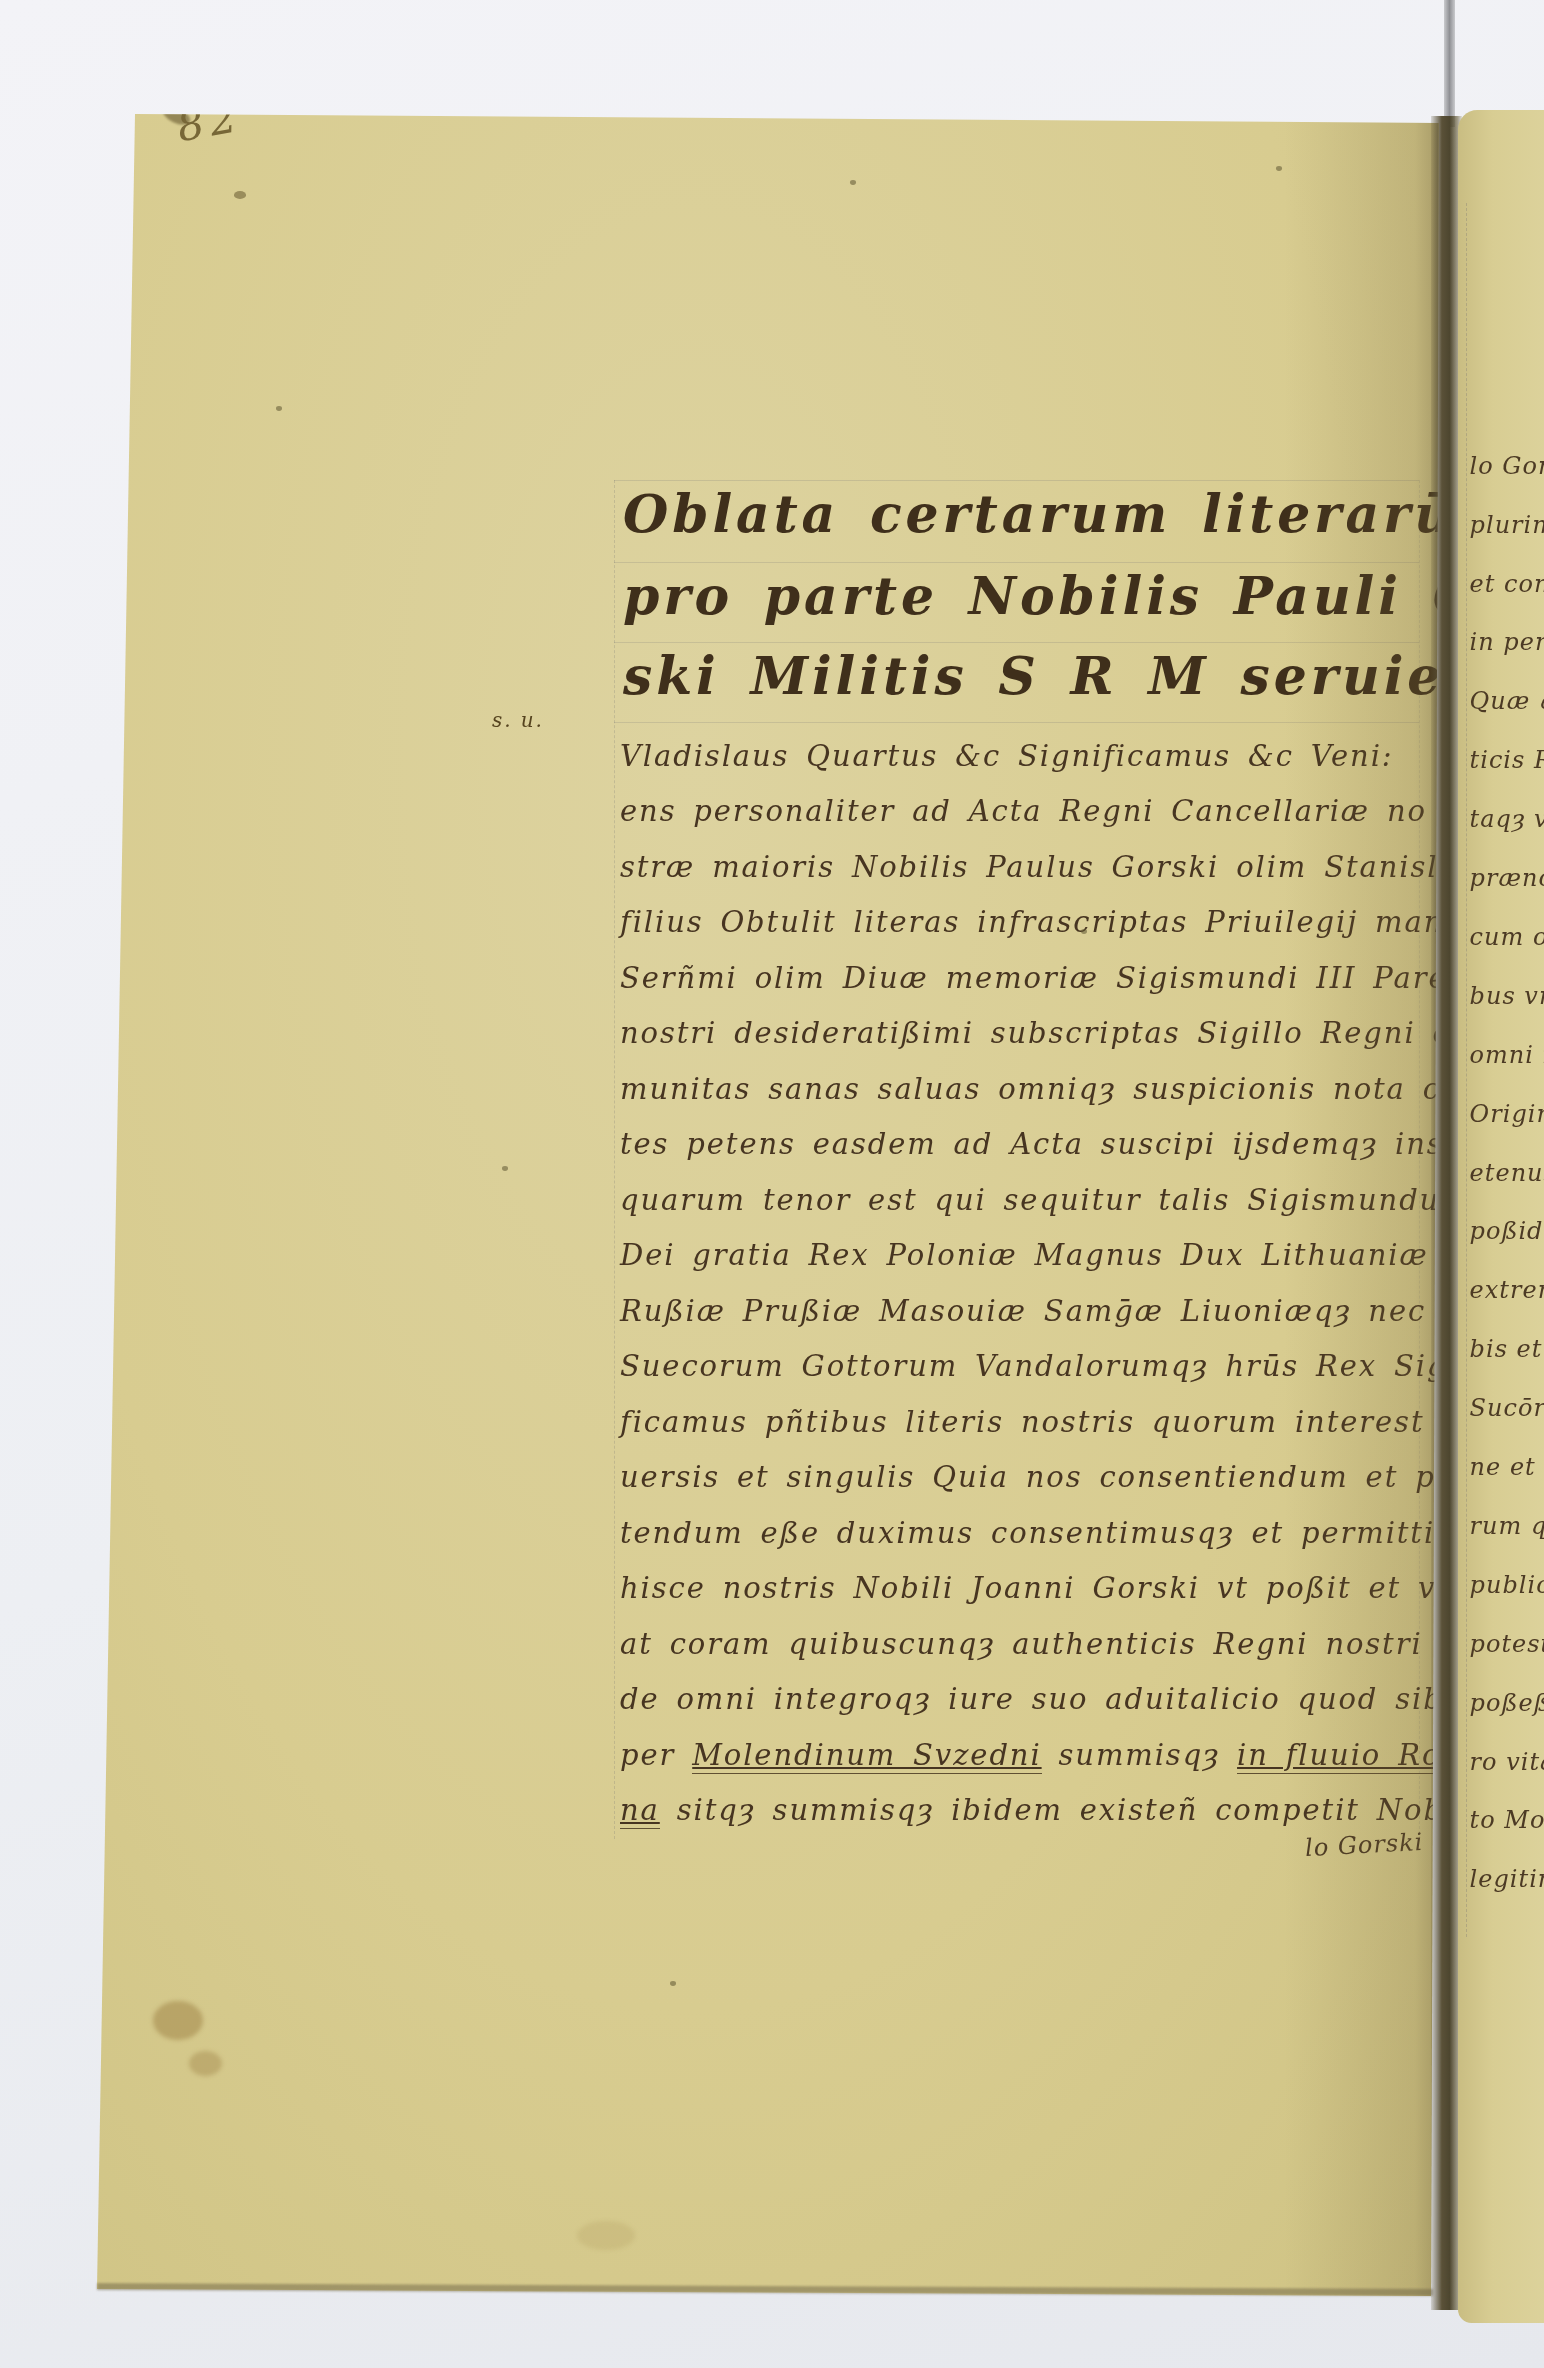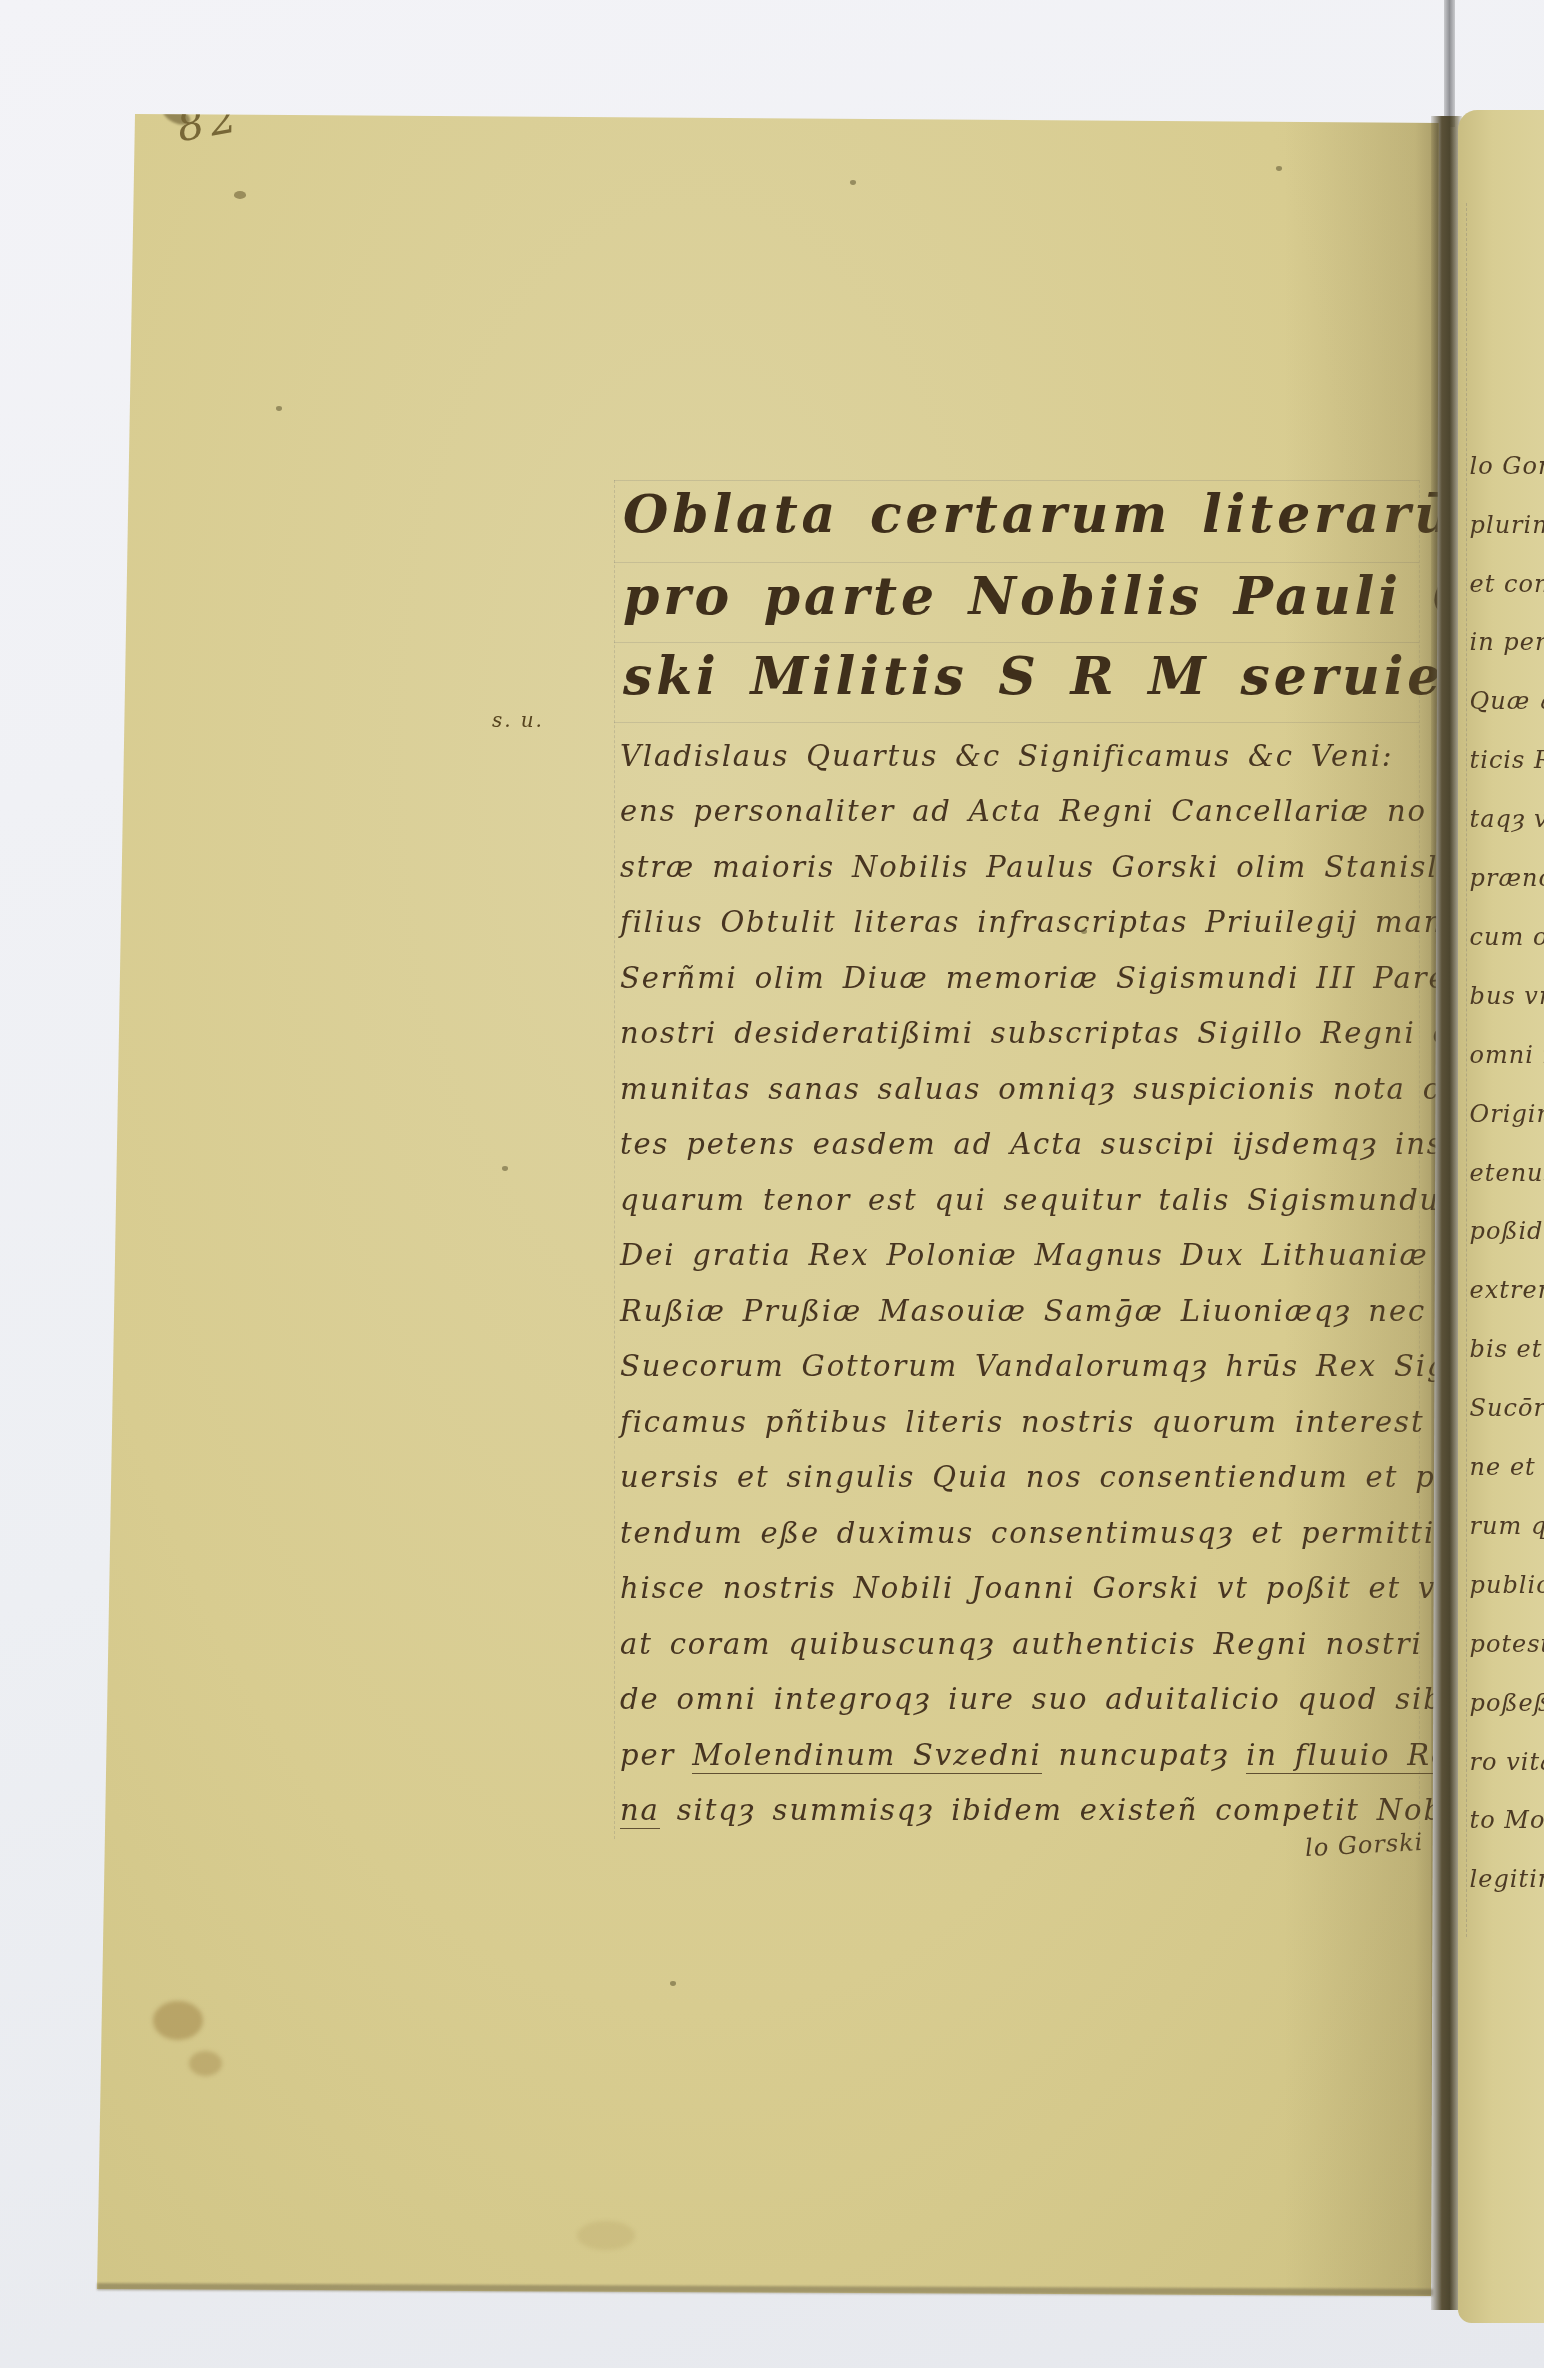--- a/index.html
+++ b/index.html
@@ -64,21 +64,21 @@
   .heading-line{
     position:absolute;left:623px;white-space:nowrap;
     font-style:italic;font-weight:bold;font-size:52px;letter-spacing:3.9px;word-spacing:8.7px;
     color:#3f2f1b;
   }
   .body-line{
     position:absolute;left:620px;white-space:nowrap;
     font-style:italic;font-size:29px;letter-spacing:1.9px;word-spacing:5.8px;
     color:#473521;
   }
-  .u{border-bottom:1.9px solid rgba(74,58,34,.85);padding-bottom:1px;}
+  .u{border-bottom:1.9px solid rgba(74,58,34,.85);padding-bottom:1px;text-decoration:underline;}
   .marginal-note{
     position:absolute;left:492px;top:708px;
     font-style:italic;font-size:20px;color:#55431f;letter-spacing:1.9px;
   }
   .catchword{
     position:absolute;left:1305px;top:1831px;white-space:nowrap;
     font-style:italic;font-size:24px;color:#4c3a24;transform:rotate(-3deg);letter-spacing:1px;
   }
   
   .rule-h{position:absolute;left:614px;width:805px;height:0;border-top:1px solid rgba(100,100,110,.18);}
@@ -127,21 +127,21 @@
     <div class="body-line" style="top:1238px">Dei gratia Rex Poloniæ Magnus Dux Lithuaniæ</div>
     <div class="body-line" style="top:1294px">Rußiæ Prußiæ Masouiæ Samḡæ Liuoniæqȝ nec non</div>
     <div class="body-line" style="top:1349px">Suecorum Gottorum Vandalorumqȝ hrūs Rex Signi</div>
     <div class="body-line" style="top:1405px">ficamus pñtibus literis nostris quorum interest vni</div>
     <div class="body-line" style="top:1460px">uersis et singulis Quia nos consentiendum et permit</div>
     <div class="body-line" style="top:1516px">tendum eße duximus consentimusqȝ et permittimus</div>
     <div class="body-line" style="top:1571px">hisce nostris Nobili Joanni Gorski vt poßit et vale:</div>
     <div class="body-line" style="top:1627px">at coram quibuscunqȝ authenticis Regni nostri Actis</div>
     <div class="body-line" style="top:1682px">de omni integroqȝ iure suo aduitalicio quod sibi su</div>
 
-    <div class="body-line" style="top:1738px"><span>per </span><span class="u">Molendinum Svzedni</span><span> nuncupatȝ </span><span class="u">in fluuio Roza</span></div>
+    <div class="body-line" style="top:1738px"><span>per </span><span class="u">Molendinum Svzedni</span><span> summisqȝ </span><span class="u">in fluuio Roza</span></div>
 
     <div class="body-line" style="top:1793px"><span class="u">na</span><span> sitqȝ summisqȝ ibidem existeñ competit Nobili Pau</span></div>
 
     <div class="catchword">lo Gorski</div>
 
     <div class="stain stain-a"></div>
     <div class="stain stain-b"></div>
     <div class="stain stain-c"></div>
     <div class="stain edge-notch"></div>
     <div class="speck" style="left:850px;top:180px"></div>

